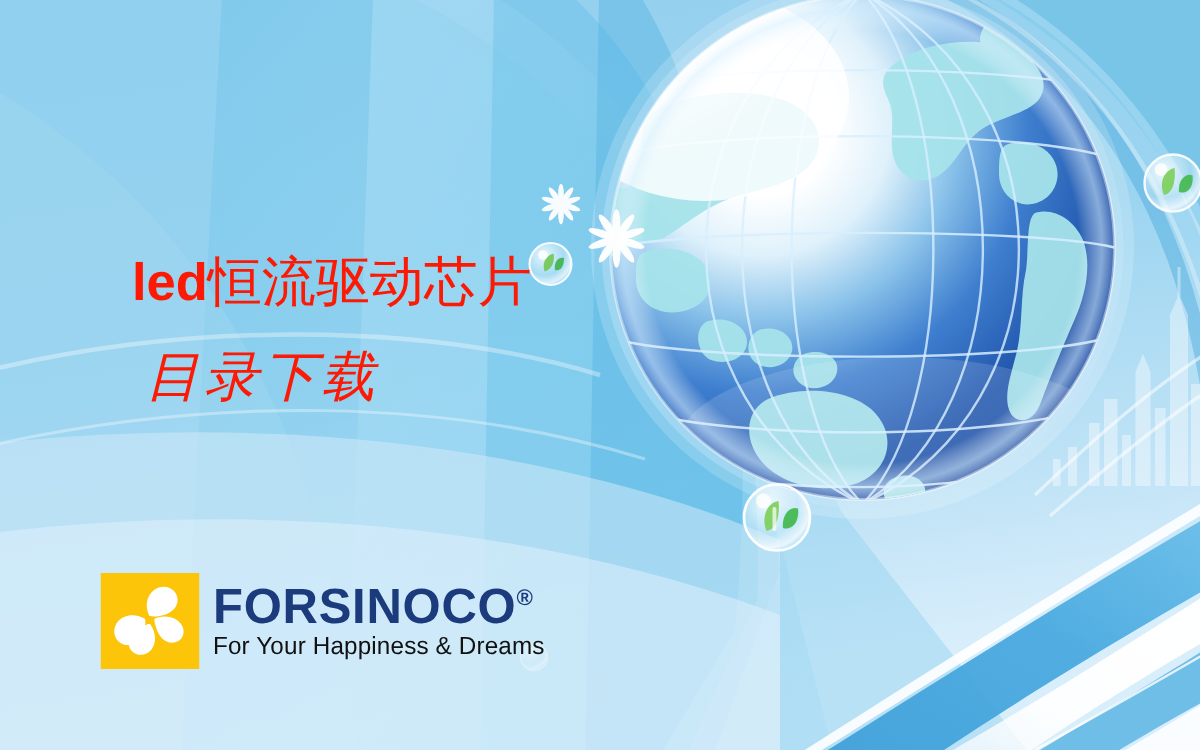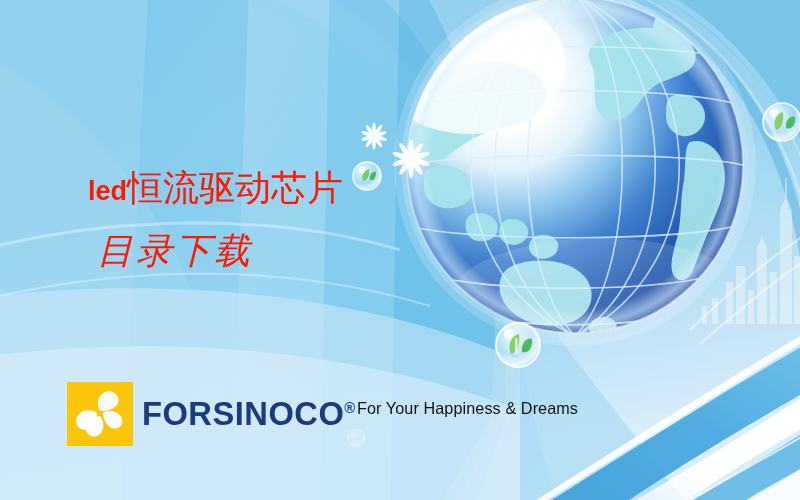--- a/index.html
+++ b/index.html
@@ -34,21 +34,21 @@
     color: #fc1a05;
     white-space: nowrap;
     font-family: "Liberation Serif", "DejaVu Serif", serif;
     font-size: 36px;
     line-height: 1;
     letter-spacing: 0px;
   }
   .headline-line .latin {
     font-family: "Liberation Sans", "DejaVu Sans", sans-serif;
     font-weight: 700;
-    font-size: 27px;
+    font-size: 35px;
   }
   #headline-line-1 { left: 88px;  top: 170px; }
   #headline-line-2 { left: 97px;  top: 233px; letter-spacing: 3px; font-style: italic; }
 
   
   #logo {
     position: absolute;
     left: 67px;
     top: 382px;
     display: flex;
@@ -56,21 +56,21 @@
     gap: 9px;
   }
   #logo-mark {
     width: 66px;
     height: 64px;
     display: block;
     flex: 0 0 auto;
   }
   #logo-text-block {
     display: flex;
-    flex-direction: row;
+    flex-direction: column;
     justify-content: flex-start;
     line-height: 1;
     padding-bottom: 2px;
   }
   #logo-wordmark {
     color: #1b3b7c;
     font-family: "Liberation Sans", "DejaVu Sans", sans-serif;
     font-weight: 700;
     font-size: 33px;
     letter-spacing: 0.5px;

